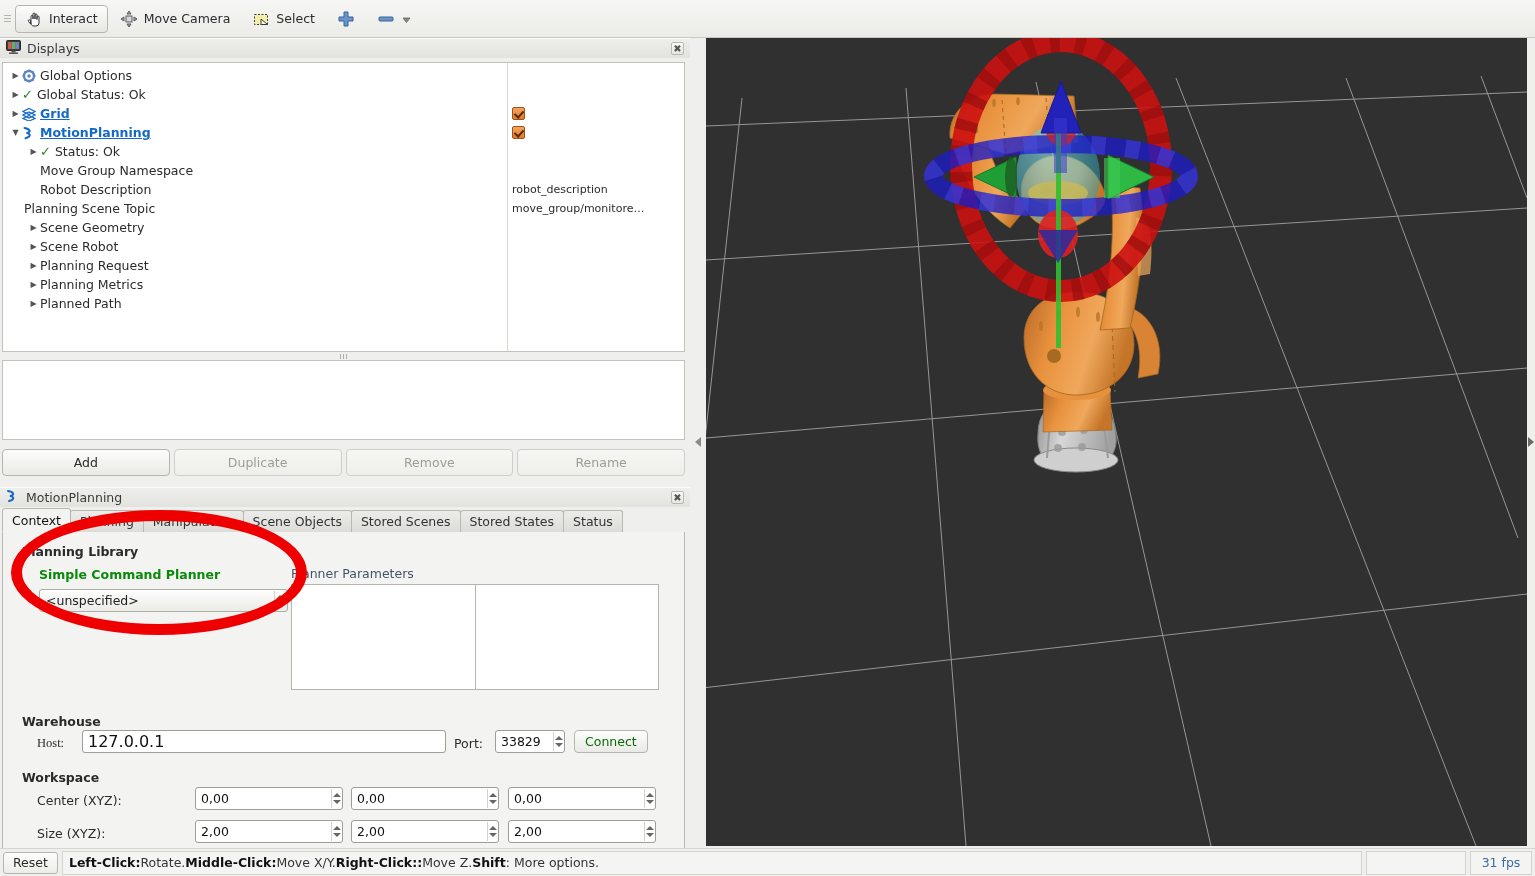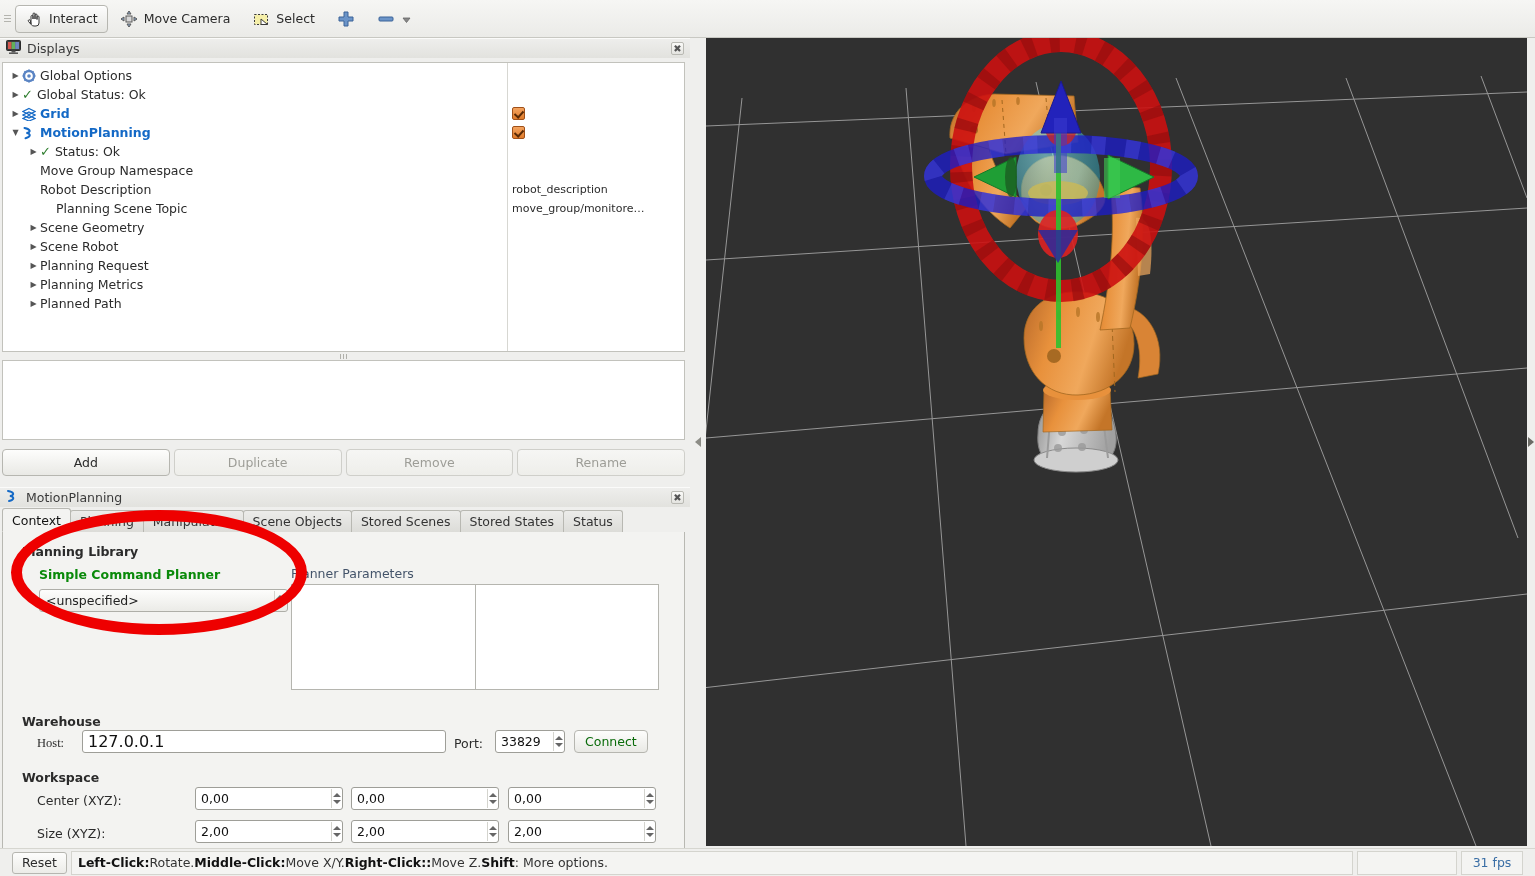--- a/index.html
+++ b/index.html
@@ -71,21 +71,21 @@
     height: 19px; display: flex; align-items: center; font-size: 12.5px;
     padding-left: 6px; white-space: nowrap;
   }
   .tri {
     width: 13px; display: inline-block; text-align: center; font-size: 8px; color: #555;
     flex: 0 0 13px;
   }
   .tri.blank { visibility: hidden; }
   .trow .ico { width: 14px; height: 14px; margin-right: 4px; flex:0 0 14px; display:block; }
   .trow .lbl { }
-  .trow.bluebold .lbl { color: #1469c6; font-weight: bold; }
+  .trow.bluebold .lbl { color: #1469c6; font-weight: bold; text-decoration: underline; }
   .trow .chk { color: #2e7d2e; font-weight: bold; margin-right: 4px; font-size: 13px;}
   .vrow { height: 19px; display: flex; align-items: center; padding-left: 4px; font-size: 11px;
           overflow: hidden; white-space: nowrap; }
   .orangecheck {
     width: 13px; height: 13px; border: 1px solid #a05018; border-radius: 2px;
     background: linear-gradient(to bottom,#f4a460,#e07b2a);
     position: relative;
   }
   .orangecheck::after {
     content: ""; position: absolute; left: 3px; top: 1px;
@@ -184,21 +184,21 @@
                 background: #efefed; display:flex; align-items:center; justify-content:center;}
   .splitter-r { position: absolute; left: 1527px; top: 38px; width: 8px; height: 808px;
                 background: #efefed; display:flex; align-items:center; justify-content:center;}
   .arrow-l { width:0;height:0;border-top:5px solid transparent;border-bottom:5px solid transparent;border-right:6px solid #8c8c86; }
   .arrow-r { width:0;height:0;border-top:5px solid transparent;border-bottom:5px solid transparent;border-left:6px solid #6b6b66; }
 
   
   #statusbar {
     position: absolute; left: 0; bottom: 0; width: 1535px; height: 28px;
     background: #efefed; border-top: 1px solid #d6d6d0;
-    display: flex; align-items: center; padding: 0 12px; gap: 4px;
+    display: flex; align-items: center; padding: 0 3px; gap: 4px;
   }
   #reset-btn {
     height: 22px; padding: 0 9px; border: 1px solid #b6b6b0; border-radius: 3px;
     background: linear-gradient(to bottom,#fdfdfc,#ececE8); font-size: 12.5px; color:#2b2b2b;
     display:flex;align-items:center;
   }
   #hint {
     flex: 1; height: 24px; border: 1px solid #d4d4ce; background: #f4f4f2;
     display: flex; align-items: center; padding-left: 6px; font-size: 12.5px; color: #333;
     overflow: hidden; white-space: nowrap;
@@ -345,21 +345,21 @@
             <span class="lbl">Status: Ok</span>
           </div>
           <div class="trow" style="padding-left: 24px;">
             <span class="tri blank">▶</span>
             <span class="lbl">Move Group Namespace</span>
           </div>
           <div class="trow" style="padding-left: 24px;">
             <span class="tri blank">▶</span>
             <span class="lbl">Robot Description</span>
           </div>
-          <div class="trow" style="padding-left: 40px;">
+          <div class="trow" style="padding-left: 8px;">
             <span class="tri blank">▶</span>
             <span class="lbl">Planning Scene Topic</span>
           </div>
           <div class="trow" style="padding-left: 24px;">
             <span class="tri">▶</span>
             <span class="lbl">Scene Geometry</span>
           </div>
           <div class="trow" style="padding-left: 24px;">
             <span class="tri">▶</span>
             <span class="lbl">Scene Robot</span>

